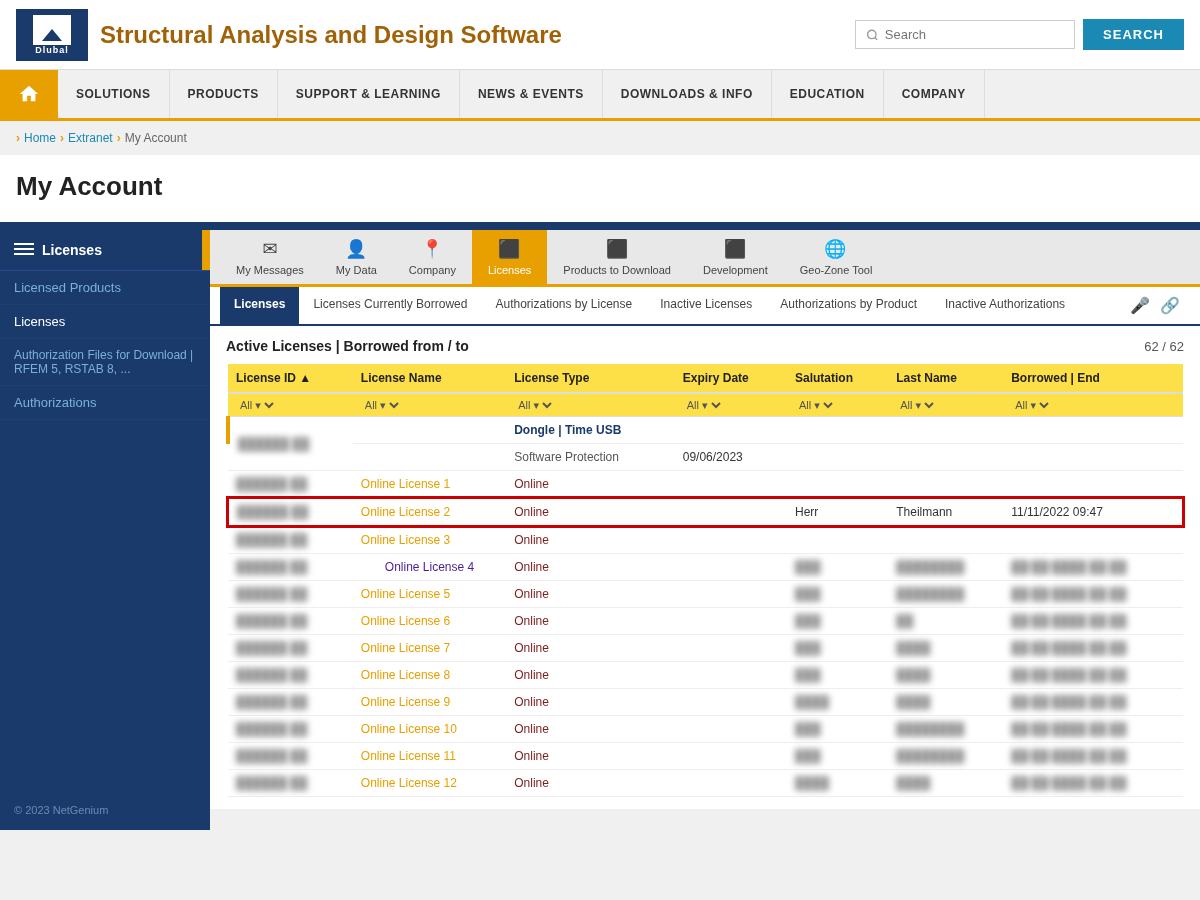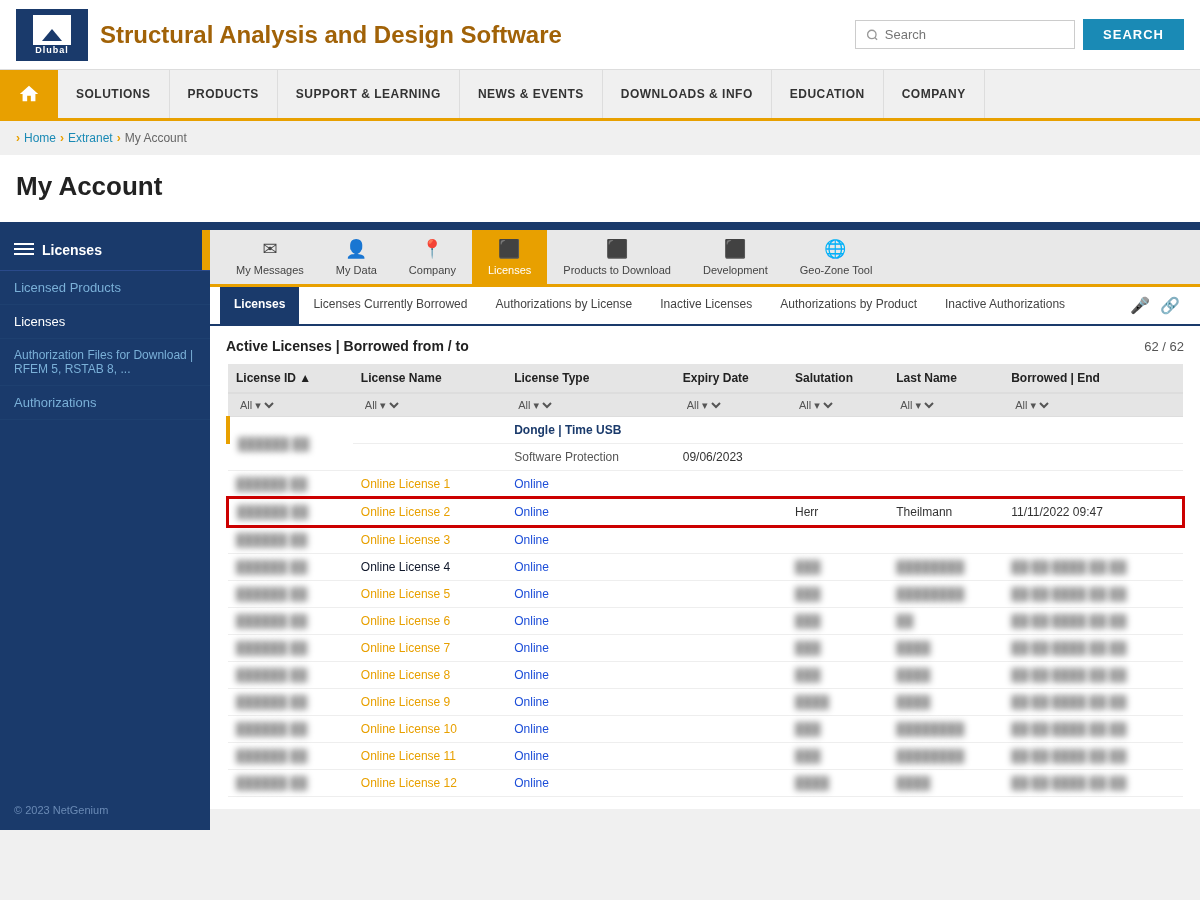--- a/index.html
+++ b/index.html
@@ -53,29 +53,29 @@
     
     .license-tabs { background: #fff; display: flex; border-bottom: 2px solid #1a3a6b; margin: 0; padding: 0 10px; }
     .license-tab { padding: 10px 14px; cursor: pointer; font-size: 12px; color: #444; border-bottom: 3px solid transparent; white-space: nowrap; }
     .license-tab.active { background: #1a3a6b; color: #fff; font-weight: bold; }
 
     
     .table-area { background: #fff; padding: 12px 16px; }
     .table-header-row { display: flex; justify-content: space-between; align-items: center; margin-bottom: 10px; }
 
     table { width: 100%; border-collapse: collapse; font-size: 12px; }
-    thead tr { background: #e5e5e5; }
+    thead tr { background: #fde047; }
     thead th { padding: 7px 8px; text-align: left; font-weight: bold; color: #222; border-bottom: 2px solid #ddd; white-space: nowrap; }
     .filter-row td { padding: 4px 8px; border-bottom: 1px solid #ddd; }
     .filter-select { font-size: 11px; color: #555; background: transparent; border: none; cursor: pointer; }
     tbody tr { border-bottom: 1px solid #eee; }
     tbody td { padding: 6px 8px; color: #333; white-space: nowrap; }
     tbody td.blurred { color: transparent; text-shadow: 0 0 6px rgba(0,0,0,0.4); user-select: none; }
     .left-accent { border-left: 4px solid #e8a000; }
-    .online-blue { color: #1d4ed8; }
+    .online-blue { color: #7f1d1d; }
 
     .sidebar { display: flex; flex-direction: column; min-height: 580px; }
   </style>
 </head>
 <body>
 
 <div class="header">
   <div class="logo">
     <div class="logo-box">
       <div style="display:flex;flex-direction:column;align-items:center;justify-content:center;width:100%;height:100%;">
@@ -271,21 +271,21 @@
             <td style="color:#e8a000;">Online License 3</td>
             <td class="online-blue">Online</td>
             <td></td>
             <td></td>
             <td></td>
             <td></td>
           </tr>
 
           <tr>
             <td class="blurred">██████ ██</td>
-            <td style="color:#0f172a;">Online License 4</td>
+            <td style="color:#4c1d95;text-align:center;">Online License 4</td>
             <td class="online-blue">Online</td>
             <td></td>
             <td class="blurred">███</td>
             <td class="blurred">████████</td>
             <td class="blurred">██/██/████ ██:██</td>
           </tr>
 
           <tr>
             <td class="blurred">██████ ██</td>
             <td style="color:#e8a000;">Online License 5</td>

